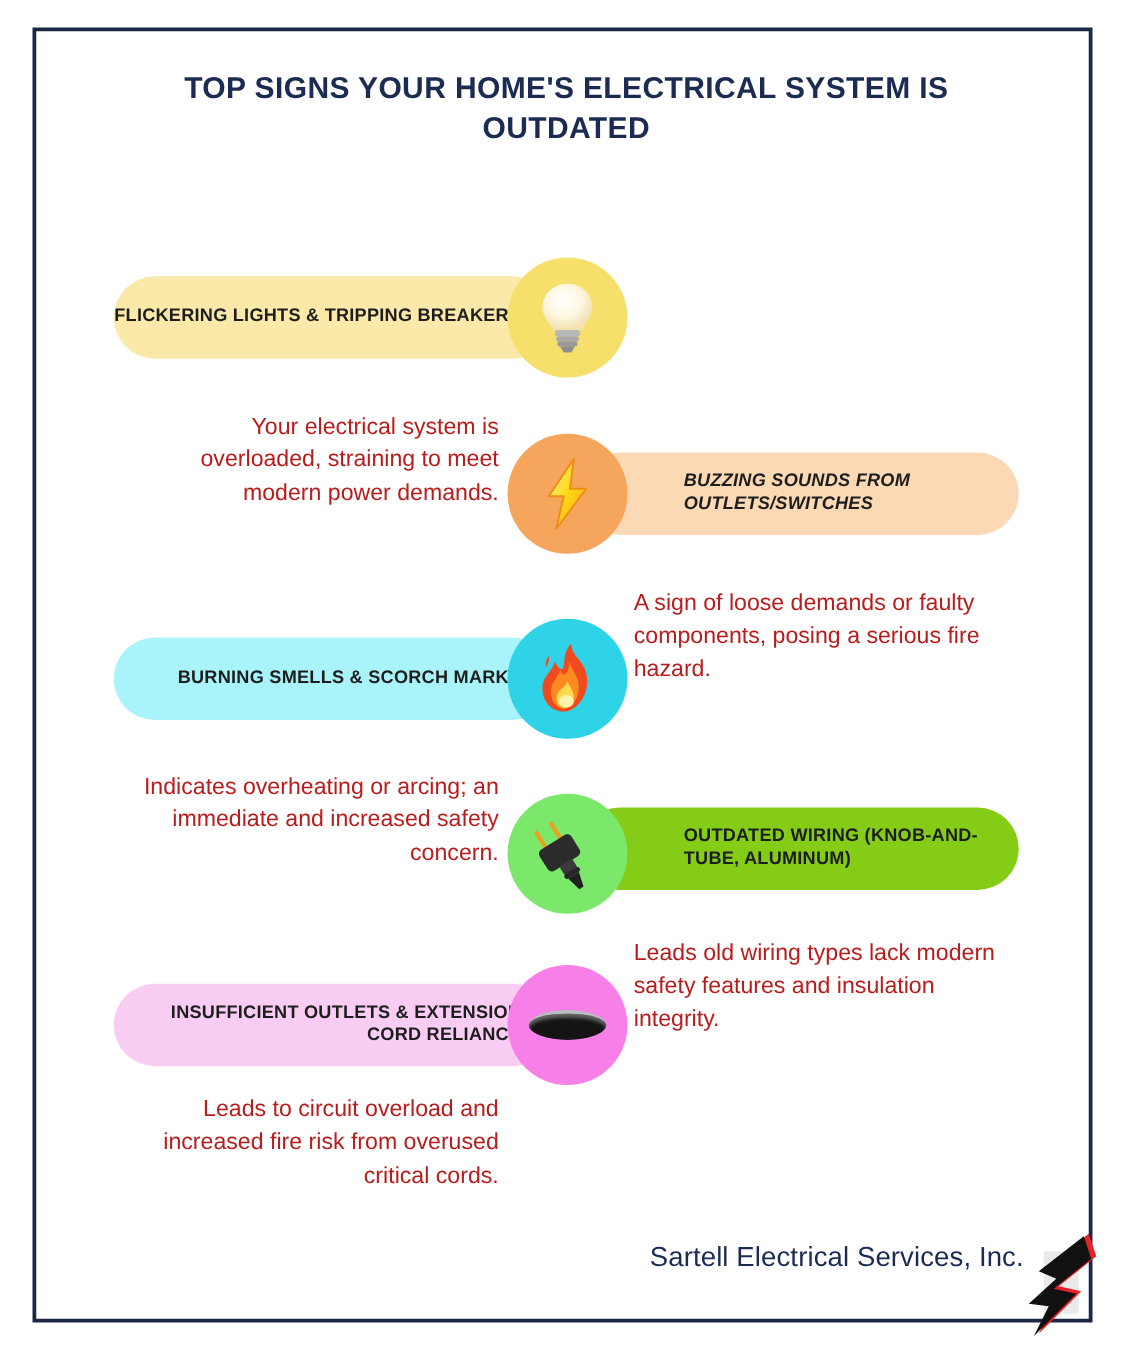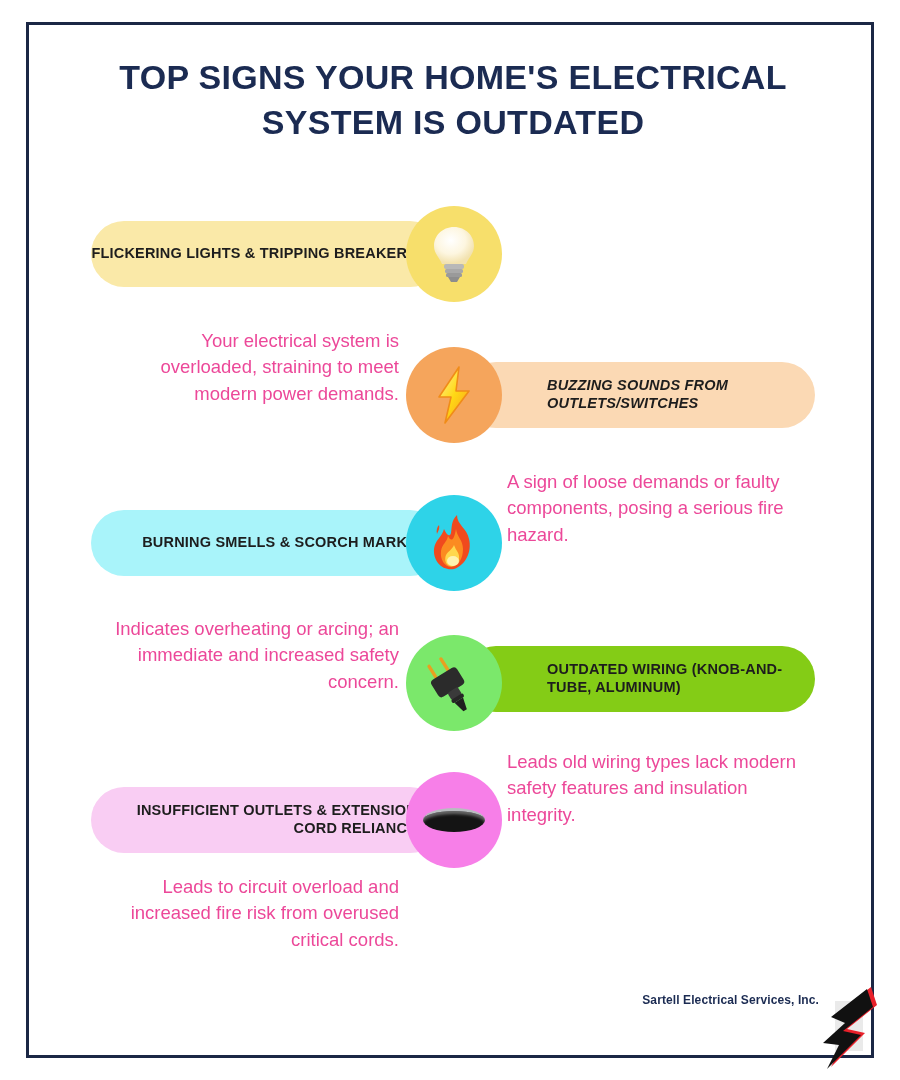--- a/index.html
+++ b/index.html
@@ -18,21 +18,21 @@
     position:absolute;
     left:26px; top:22px;
     width:848px; height:1036px;
     border:3px solid #1b2745;
     background:#ffffff;
   }
 
   
   .header { position:absolute; left:60px; top:30px; width:728px; text-align:center; }
   .title {
-    font-size:34px; font-weight:bold; letter-spacing:0.3px;
+    font-size:24px; font-weight:bold; letter-spacing:0.3px;
     line-height:1.32; color:#1b2b52; text-transform:uppercase;
   }
   .subtitle {
     margin-top:10px;
     font-size:16.5px; font-weight:400; line-height:1.45;
     color:#33405e; text-transform:uppercase; letter-spacing:0.1px;
   }
 
   
   .item { position:absolute; left:0; top:0; width:848px; }
@@ -60,21 +60,21 @@
     border-radius:50%;
     display:flex; align-items:center; justify-content:center;
     overflow:hidden;
   }
   .circle.left-layout  { left:377px; }
   .circle.right-layout { left:377px; }
 
   .desc {
     position:absolute;
     width:292px;
-    font-size:18.5px; line-height:1.42; color:#ec4899;
+    font-size:18.5px; line-height:1.42; color:#b91c1c;
   }
   .desc.left  { left:78px;  text-align:right; }
   .desc.right { left:478px; text-align:left; }
 
   
   .plug-svg { width:62px; height:62px; display:block; }
   
   .hole {
     width:62px; height:24px;
     border-radius:50%;
@@ -84,21 +84,21 @@
   }
   
   .bulb-svg { width:50px; height:60px; display:block; }
   
   .bolt-svg { width:46px; height:60px; display:block; }
   
   .flame-svg { width:54px; height:60px; display:block; }
 
   
   .footer { position:absolute; left:430px; top:968px; width:360px; text-align:right; }
-  .company { font-size:12px; font-weight:bold; color:#1b2b52; letter-spacing:0.1px; }
+  .company { font-size:22px; font-weight:normal; color:#1b2b52; letter-spacing:0.1px; }
   .website { margin-top:8px; font-size:16px; color:#3a4660; }
   .logo { position:absolute; left:790px; top:960px; width:70px; height:86px; }
 </style>
 </head>
 <body>
 
 <div id="page">
   <div id="frame">
 
     <div class="header">

